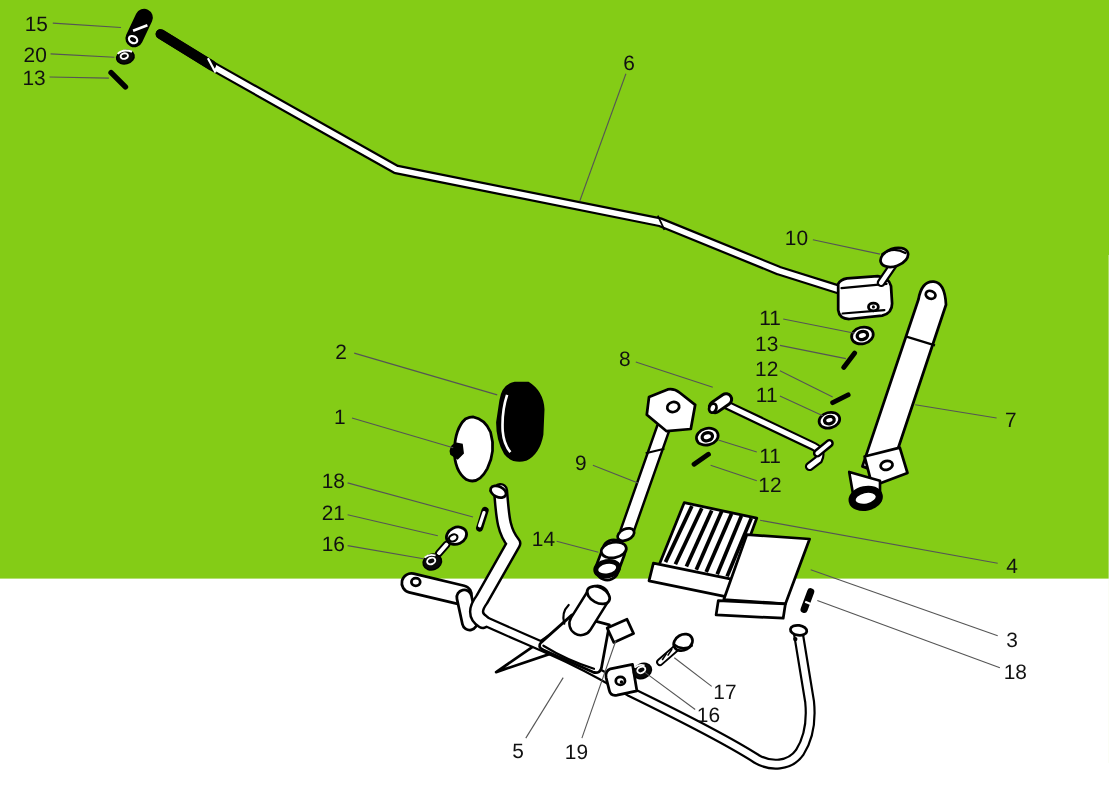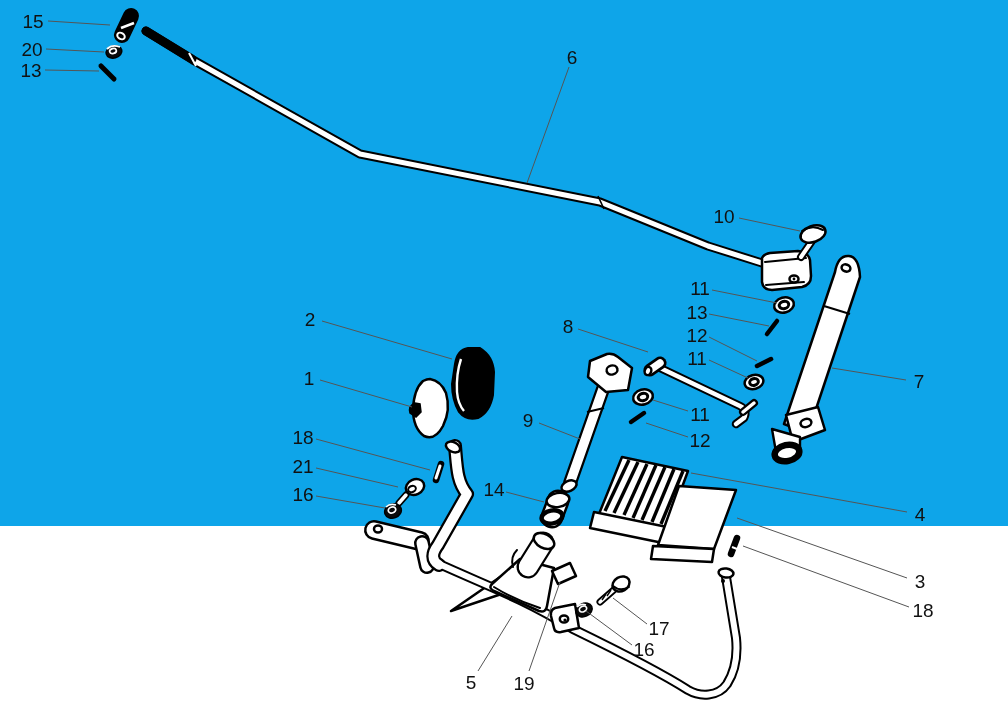--- a/index.html
+++ b/index.html
@@ -1,16 +1,16 @@
 <!DOCTYPE html>
 <html><head>
 <meta charset="utf-8">
 <style>
   html,body{margin:0;padding:0;background:#ffffff;width:1008px;height:714px;overflow:hidden;}
-  .stage{position:relative;width:1008px;height:526px;background:#0ea5e9;}
+  .stage{position:relative;width:1008px;height:526px;background:#84cc16;}
   svg{display:block;}
   .outline{fill:#ffffff;stroke:#000000;stroke-width:2.5;stroke-linejoin:round;}
   .thin{fill:none;stroke:#000000;stroke-width:2;stroke-linecap:round;}
   .leader{stroke:#555555;stroke-width:1;fill:none;}
   .callout-text{font-family:"Liberation Sans","DejaVu Sans",sans-serif;font-size:19px;fill:#111111;}
 </style>
 </head>
 <body>
 
 <div class="stage">

